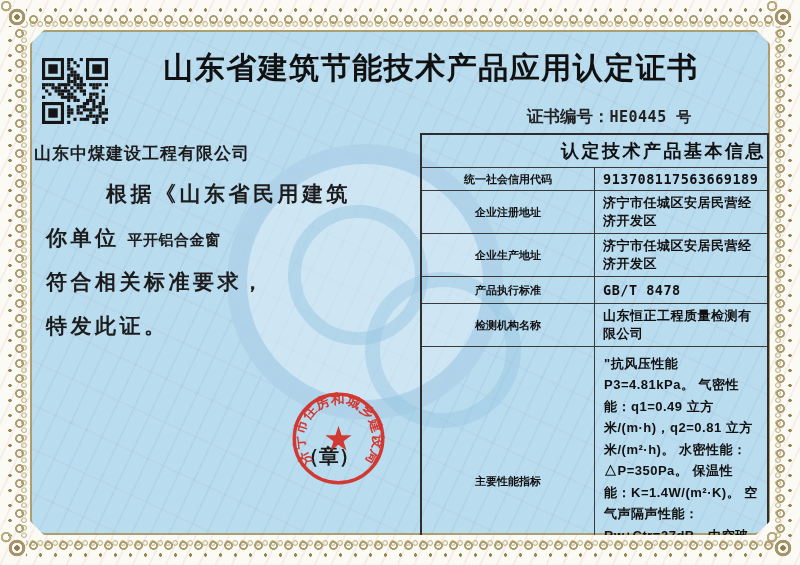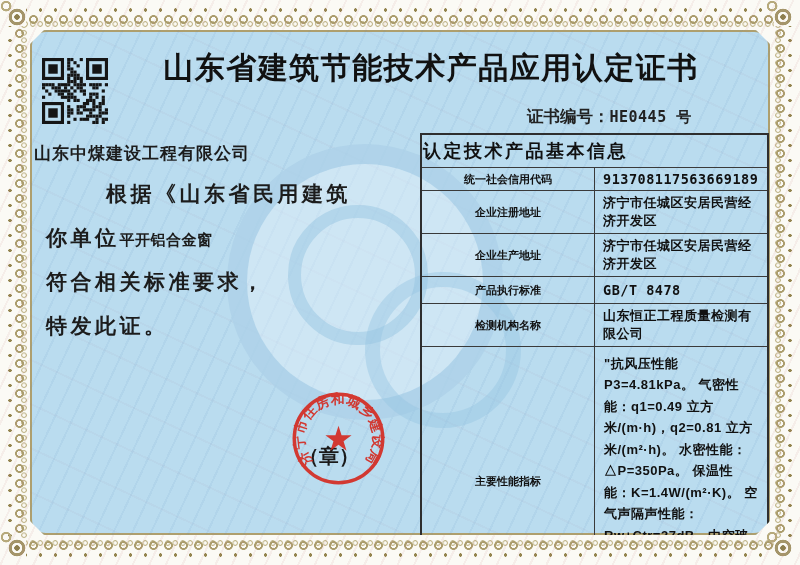--- a/index.html
+++ b/index.html
@@ -55,35 +55,35 @@
     font-family:"Liberation Serif",serif;font-size:16.5px;font-weight:600;}
   .cert-no .num{font-family:"DejaVu Sans Mono",monospace;font-size:15px;letter-spacing:0.5px;}
   .qr{position:absolute;left:12px;top:28px;z-index:1;}
   
   .company{position:absolute;left:4px;top:112px;z-index:1;font-size:17px;font-weight:600;
     color:#1c1c1c;letter-spacing:1px;font-family:"Liberation Serif",serif;}
   .body-text{position:absolute;left:16px;top:142px;width:382px;z-index:1;
     font-family:Liberation Serif, serif;color:#1c1c1c;}
   .body-text .ln{height:44px;line-height:44px;font-size:21px;font-weight:600;letter-spacing:3.5px;}
   .body-text .ln.indent{padding-left:60px;}
-  .body-text .product{font-size:15px;font-weight:600;letter-spacing:0.5px;}
+  .body-text .product{font-size:15px;font-weight:600;letter-spacing:0.5px;margin-left:8px;}
   .dates{position:absolute;left:16px;top:380px;z-index:1;font-family:"Liberation Serif",serif;color:#151515;}
   .dates .row{margin-bottom:11px;white-space:nowrap;}
   .dates .lab{font-size:19px;font-weight:700;letter-spacing:1px;}
   .dates .val{font-size:14.5px;font-weight:600;letter-spacing:0.5px;}
   .dates .val-big{font-size:17.5px;font-weight:700;letter-spacing:1px;}
   .seal-note{position:absolute;left:269px;top:413px;z-index:1;font-size:20px;font-weight:600;
     color:#1a1a1a;font-family:"Liberation Serif",serif;}
   .seal{position:absolute;left:260px;top:360px;z-index:2;opacity:0.9;}
   
   .info{position:absolute;left:390px;top:103px;z-index:1;}
   table.t{border-collapse:collapse;table-layout:fixed;width:349px;height:396px;
     border:2px solid #2e2e2e;background:transparent;color:#111;}
   table.t th, table.t td{border:1px solid #3a3a3a;overflow:hidden;}
-  th.t-title{height:30px;font-size:18px;font-weight:700;letter-spacing:2.5px;text-align:left;}
+  th.t-title{height:30px;font-size:18px;font-weight:700;letter-spacing:2.5px;text-align:right;}
   td.lab{width:112px;text-align:center;font-size:11px;font-weight:700;padding:2px 1px;}
   td.val{font-size:13px;font-weight:600;padding:3px 8px;letter-spacing:0.5px;}
   td.val .mono{font-family:"DejaVu Sans Mono",monospace;font-size:13.5px;font-weight:600;}
   tr.h23{height:23px;} tr.h26{height:26px;} tr.h28{height:28px;}
   tr.h27{height:27px;} tr.h24{height:24px;} tr.hperf{height:147px;}
   td.perf{vertical-align:top;font-size:13px;font-weight:700;line-height:1.65;padding:6px 9px;}
 </style>
 </head>
 <body>
 

